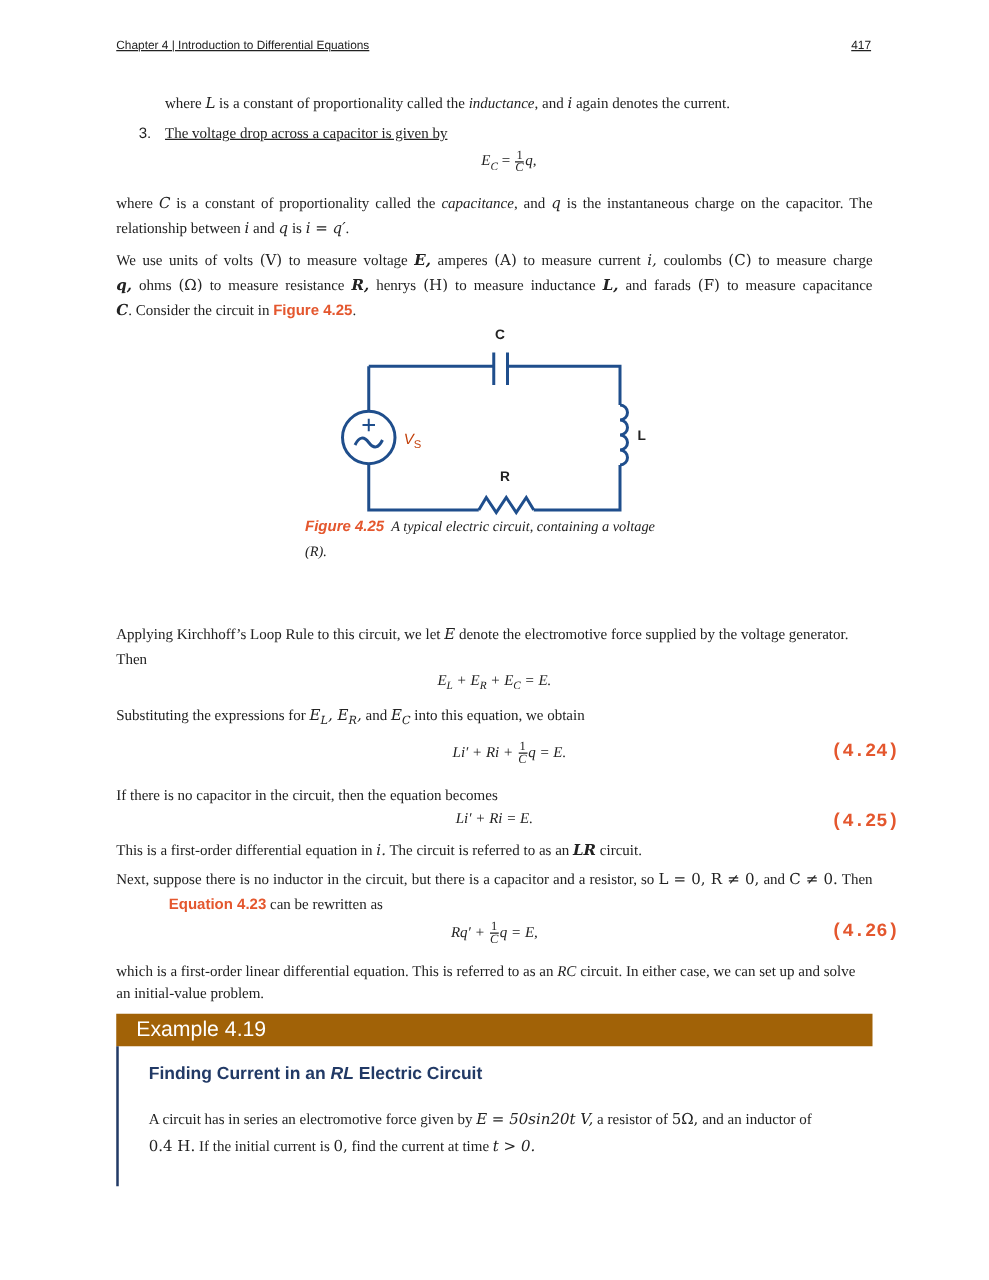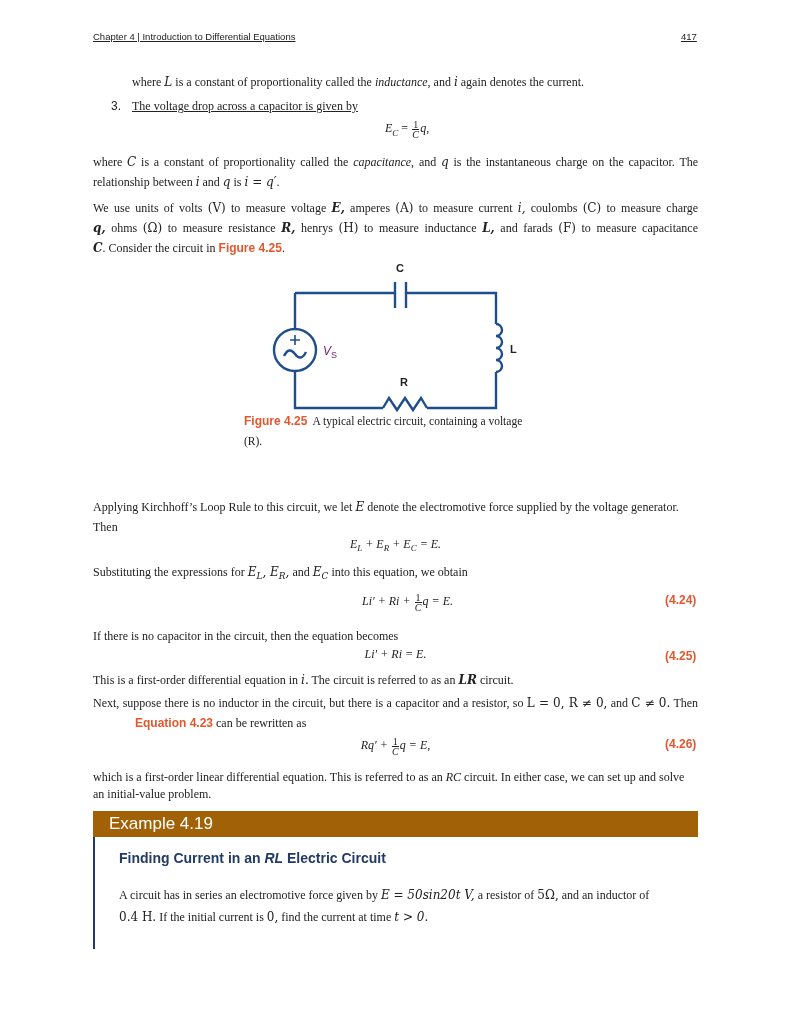--- a/index.html
+++ b/index.html
@@ -4,27 +4,27 @@
 <style>
   html, body { margin:0; padding:0; background:#ffffff; }
   body { width:791px; height:1024px; position:relative; overflow:hidden;
          font-family:"Liberation Serif", serif; color:#222; }
   .abs { position:absolute; }
   .hdr { font-family:"Liberation Sans", sans-serif; font-size:9.5px; color:#222;text-decoration:underline; }
   .p { font-size:12px; line-height:20px; }
   .m { font-style:italic; font-family:"DejaVu Serif", serif; font-size:12px; }
   .mr { font-family:"DejaVu Serif", serif; font-size:12px; }
   .link { font-family:"Liberation Sans", sans-serif; color:#e4572e; font-weight:bold; font-size:12px; }
-  .eqnum { font-family:Liberation Sans, sans-serif; color:#e4572e; font-weight:bold; font-size:12px; }
+  .eqnum { font-family:Liberation Mono, monospace; color:#e4572e; font-weight:bold; font-size:15px; }
   .eq { font-family:Liberation Serif, serif; font-style:italic; font-size:12px; text-align:center; }
   .frac { display:inline-block; vertical-align:middle; text-align:center; font-style:normal; font-size:10px; line-height:9px; margin:0 1px; }
   .frac .num { display:block; border-bottom:1px solid #222; padding:0 1px; }
   .frac .den { display:block; font-style:italic; }
   sub { font-size:9px; }
-  .caption { font-size:11.5px; line-height:20px; }
+  .caption { font-size:11.5px; line-height:20px;font-style:italic; }
   .ex-bar { background:#a16207; color:#fff; font-family:"Liberation Sans", sans-serif; font-size:17px; }
   .ex-title { font-family:"Liberation Sans", sans-serif; font-weight:bold; color:#223a66; font-size:14px; }
 </style>
 </head>
 <body>
 
 <div class="abs hdr" style="left:93px;top:31px;">Chapter 4 | Introduction to Differential Equations</div>
 <div class="abs hdr" style="left:681px;top:31px;">417</div>
 
 <div class="abs p" style="left:132px;top:72px;">
@@ -108,21 +108,21 @@
     <path d="M118 150 H30 V114"></path>
     <circle cx="30" cy="92" r="21"></circle>
     <path d="M30 71 V35"></path>
     <path d="M19 98 q5 -10 11 -2 q6 8 11 -2"></path>
     <path d="M25 82 H35 M30 77 V87" stroke-width="1.6"></path>
   </g>
 </svg>
 <div class="abs" style="left:396px;top:262px;font-family:'Liberation Sans',sans-serif;font-weight:bold;font-size:11px;">C</div>
 <div class="abs" style="left:510px;top:343px;font-family:'Liberation Sans',sans-serif;font-weight:bold;font-size:11px;">L</div>
 <div class="abs" style="left:400px;top:376px;font-family:'Liberation Sans',sans-serif;font-weight:bold;font-size:11px;">R</div>
-<div class="abs" style="left:323px;top:344px;font-family:'Liberation Sans',sans-serif;font-style:italic;font-size:12px;color:#701a75;">
+<div class="abs" style="left:323px;top:344px;font-family:'Liberation Sans',sans-serif;font-style:italic;font-size:12px;color:#c2410c;">
   <span>V</span><sub style="font-style:normal;font-size:9px">S</sub>
 </div>
 
 <div class="abs caption" style="left:244px;top:411px;width:290px;">
   <div><span class="link">Figure 4.25</span>&nbsp; <span>A typical electric circuit, containing a voltage</span></div>
   <div>(R).</div>
 </div>
 
 <div class="abs p" style="left:93px;top:497px;width:605px;">
   <span>Applying Kirchhoff’s Loop Rule to this circuit, we let</span>

